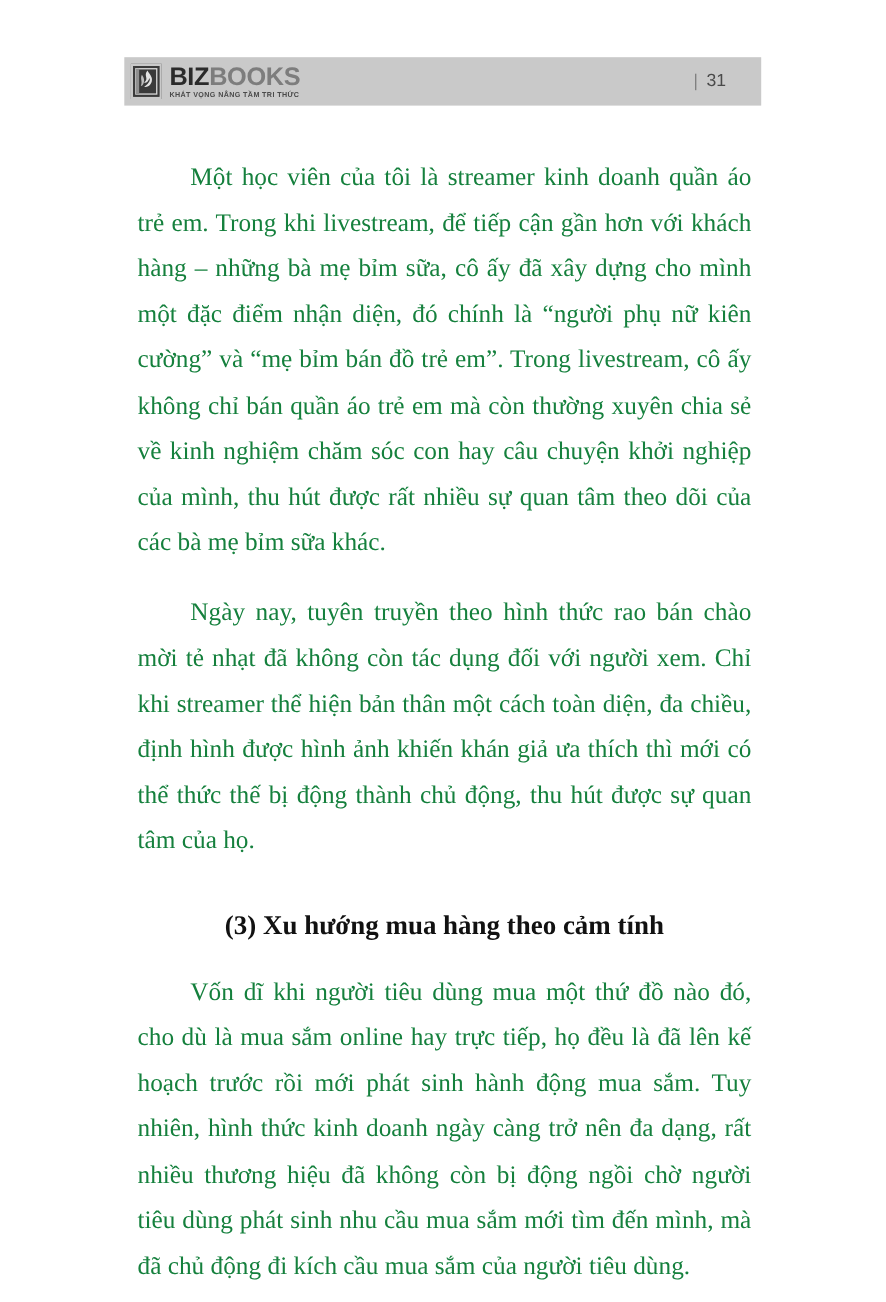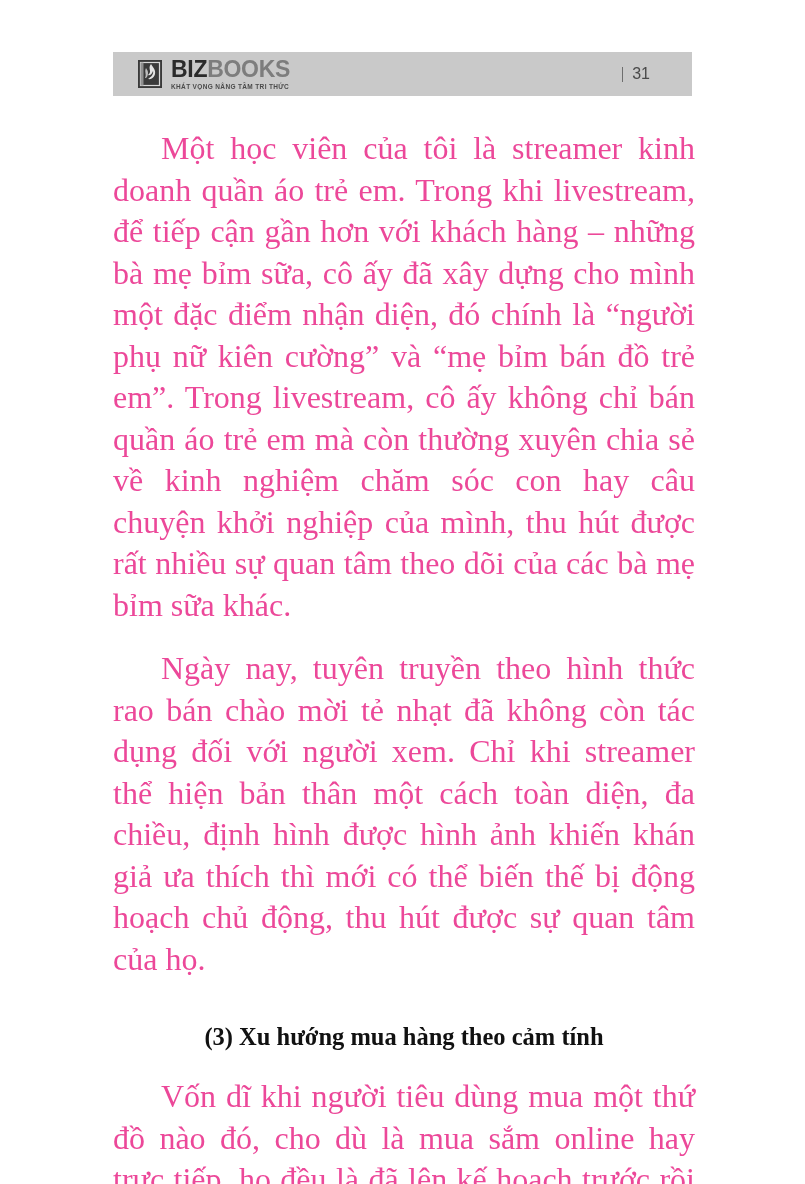--- a/index.html
+++ b/index.html
@@ -30,21 +30,21 @@
     height: 44px;
     background: #c9c9c9;
     display: flex;
     align-items: center;
     justify-content: space-between;
   }
 
   .logo-block {
     display: flex;
     align-items: flex-end;
-    padding-left: 23px;
+    padding-left: 6px;
   }
 
   .logo-mark {
     width: 28px;
     height: 32px;
     background: #3a3a3a;
     margin-right: 7px;
     position: relative;
     flex: 0 0 auto;
     border: 2px solid #c9c9c9;
@@ -81,21 +81,21 @@
     font-weight: bold;
     letter-spacing: 0.35px;
     color: #4a4a4a;
     margin-top: 3px;
     white-space: nowrap;
   }
 
   .folio {
     display: flex;
     align-items: center;
-    padding-right: 42px;
+    padding-right: 32px;
     font-family: "Liberation Sans", "DejaVu Sans", sans-serif;
     font-size: 16px;
     color: #4a4a4a;
   }
   .folio-rule {
     display: inline-block;
     width: 1px;
     height: 15px;
     background: #6e6e6e;
     margin-right: 9px;
@@ -103,24 +103,24 @@
 
   
   .content {
     position: absolute;
     left: 113px;
     top: 128px;
     width: 582px;
   }
 
   p.body-text {
-    margin: 0;
-    font-size: 32px;
+    margin: 12px;
+    font-size: 23px;
     line-height: 41.5px;
-    color: #ec4899;
+    color: #15803d;
     text-align: justify;
     text-indent: 48px;
     hyphens: none;
     -webkit-hyphens: none;
   }
 
   p.body-text + p.body-text {
     margin-top: 22px;
   }
 
@@ -165,21 +165,21 @@
     <div class="folio">
       <span class="folio-rule"></span>
       <span>31</span>
     </div>
 
   </div>
 
   <div class="content">
 
     <p class="body-text">Một học viên của tôi là streamer kinh doanh quần áo trẻ em. Trong khi livestream, để tiếp cận gần hơn với khách hàng – những bà mẹ bỉm sữa, cô ấy đã xây dựng cho mình một đặc điểm nhận diện, đó chính là “người phụ nữ kiên cường” và “mẹ bỉm bán đồ trẻ em”. Trong livestream, cô ấy không chỉ bán quần áo trẻ em mà còn thường xuyên chia sẻ về kinh nghiệm chăm sóc con hay câu chuyện khởi nghiệp của mình, thu hút được rất nhiều sự quan tâm theo dõi của các bà mẹ bỉm sữa khác.</p>
-    <p class="body-text">Ngày nay, tuyên truyền theo hình thức rao bán chào mời tẻ nhạt đã không còn tác dụng đối với người xem. Chỉ khi streamer thể hiện bản thân một cách toàn diện, đa chiều, định hình được hình ảnh khiến khán giả ưa thích thì mới có thể biến thế bị động hoạch chủ động, thu hút được sự quan tâm của họ.</p>
+    <p class="body-text">Ngày nay, tuyên truyền theo hình thức rao bán chào mời tẻ nhạt đã không còn tác dụng đối với người xem. Chỉ khi streamer thể hiện bản thân một cách toàn diện, đa chiều, định hình được hình ảnh khiến khán giả ưa thích thì mới có thể thức thế bị động thành chủ động, thu hút được sự quan tâm của họ.</p>
 
     <h2 class="section-heading">(3) Xu hướng mua hàng theo cảm tính</h2>
 
     <p class="body-text">Vốn dĩ khi người tiêu dùng mua một thứ đồ nào đó, cho dù là mua sắm online hay trực tiếp, họ đều là đã lên kế hoạch trước rồi mới phát sinh hành động mua sắm. Tuy nhiên, hình thức kinh doanh ngày càng trở nên đa dạng, rất nhiều thương hiệu đã không còn bị động ngồi chờ người tiêu dùng phát sinh nhu cầu mua sắm mới tìm đến mình, mà đã chủ động đi kích cầu mua sắm của người tiêu dùng.</p>
 
   </div>
 
 </div>
 
 </body></html>

